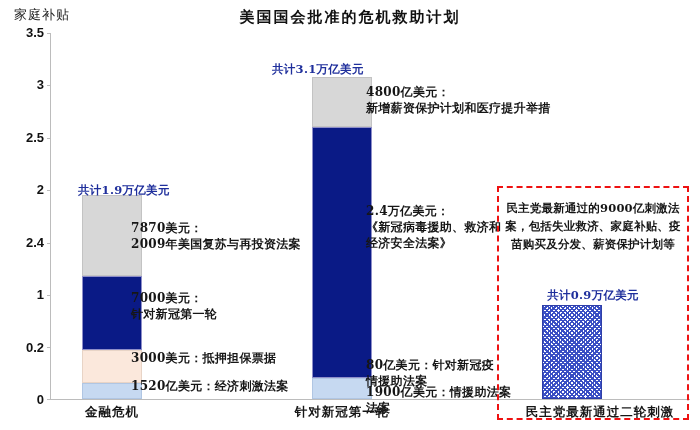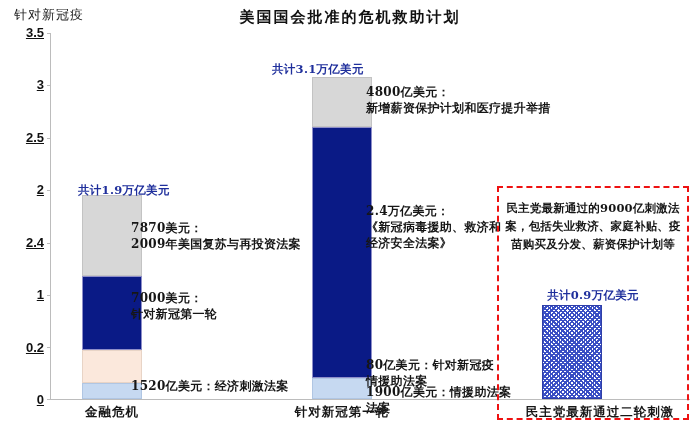--- a/index.html
+++ b/index.html
@@ -46,21 +46,20 @@
   }
   .ytick{
     position:absolute;left:-3px;width:4px;height:1px;background:#bcbcbc;
   }
   .ylab{
     position:absolute;
     width:40px;text-align:right;
     font-size:13px;font-weight:bold;color:#111;
     font-family:"Liberation Sans",sans-serif;
     transform:translateY(-8px);
-    text-decoration:underline;
   }
 
   
   .bar{position:absolute;bottom:1px;}
   .seg{position:absolute;left:0;width:100%;box-sizing:border-box;}
   .seg.gray{background:#d7d7d7;border:1px solid #c3c3c3;}
   .seg.navy{background:#0a1a86;border:1px solid #8e8ec9;}
   .seg.peach{background:#fbe8dc;border:1px solid #e8d4c6;}
   .seg.ltblue{background:#c6d9f1;border:1px solid #b0c6e3;}
   .seg.hatch{
@@ -120,21 +119,21 @@
     font-family:"DejaVu Serif","Liberation Serif",serif;
     font-size:11.5px;font-weight:bold;color:#1f2f9c;
     letter-spacing:.3px;
   }
 </style>
 </head>
 <body>
 
 <div id="root">
 
-  <div class="axis-unit">针对新冠疫</div>
+  <div class="axis-unit">家庭补贴</div>
 
   <div class="chart-title">美国国会批准的危机救助计划</div>
 
   <div class="ylab" style="left:4px; top:33px;">3.5</div>
   <div class="ylab" style="left:4px; top:85px;">3</div>
   <div class="ylab" style="left:4px; top:138px;">2.5</div>
   <div class="ylab" style="left:4px; top:190px;">2</div>
   <div class="ylab" style="left:4px; top:243px;">2.4</div>
   <div class="ylab" style="left:4px; top:295px;">1</div>
   <div class="ylab" style="left:4px; top:348px;">0.2</div>
@@ -169,20 +168,21 @@
     <div class="bar" style="left:492px;width:60px;height:94px;">
       <div class="seg hatch" style="bottom:0px;height:94px;"></div>
     </div>
   </div>
 
   <div class="ann total" style="left:78px;top:183px;">共计1.9万亿美元</div>
   <div class="ann" style="left:131px;top:220px;">7870美元：
 2009年美国复苏与再投资法案</div>
   <div class="ann" style="left:131px;top:290px;">7000美元：
 针对新冠第一轮</div>
+  <div class="ann" style="left:131px;top:350px;">3000美元：抵押担保票据</div>
   <div class="ann" style="left:131px;top:378px;">1520亿美元：经济刺激法案</div>
 
   <div class="ann total" style="left:272px;top:62px;">共计3.1万亿美元</div>
   <div class="ann" style="left:366px;top:84px;">4800亿美元：
 新增薪资保护计划和医疗提升举措</div>
   <div class="ann" style="left:366px;top:203px;">2.4万亿美元：
 《新冠病毒援助、救济和
 经济安全法案》</div>
   <div class="ann" style="left:366px;top:357px;">80亿美元：针对新冠疫
 情援助法案</div>

